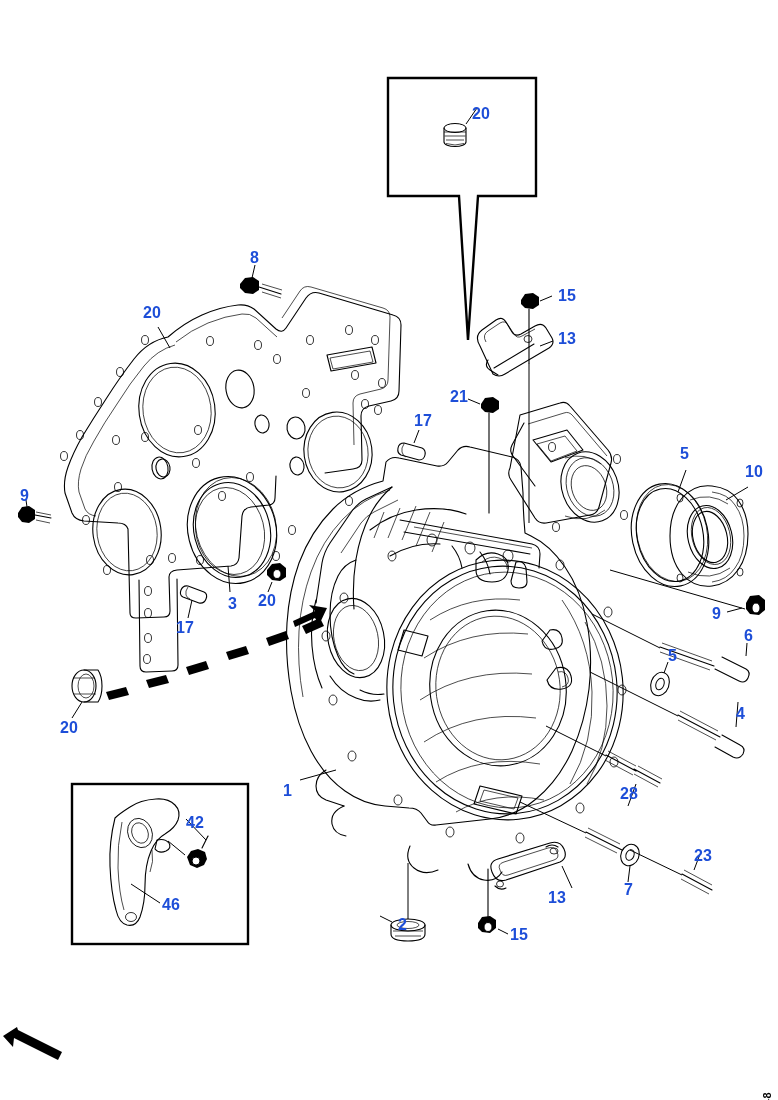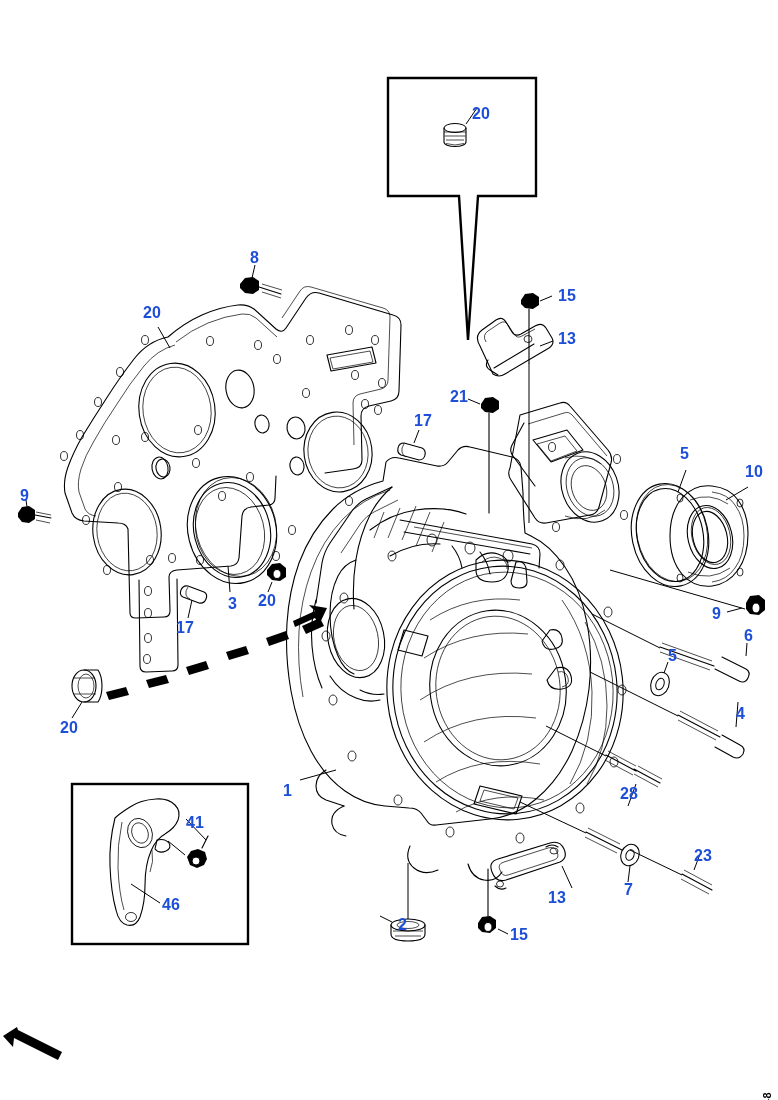--- a/index.html
+++ b/index.html
@@ -460,17 +460,17 @@
 <div class="lbl" style="left:143px;top:305px">20</div>
 <div class="lbl" style="left:414px;top:413px">17</div>
 <div class="lbl" style="left:176px;top:620px">17</div>
 <div class="lbl" style="left:258px;top:593px">20</div>
 <div class="lbl" style="left:60px;top:720px">20</div>
 <div class="lbl" style="left:472px;top:106px">20</div>
 <div class="lbl" style="left:450px;top:389px">21</div>
 <div class="lbl" style="left:620px;top:786px">28</div>
 <div class="lbl" style="left:694px;top:848px">23</div>
 <div class="lbl" style="left:162px;top:897px">46</div>
-<div class="lbl" style="left:186px;top:815px">41</div>
+<div class="lbl" style="left:186px;top:815px">42</div>
 
 <div class="dwgno">383 348</div>
 
 </div>
 
 </body></html>

